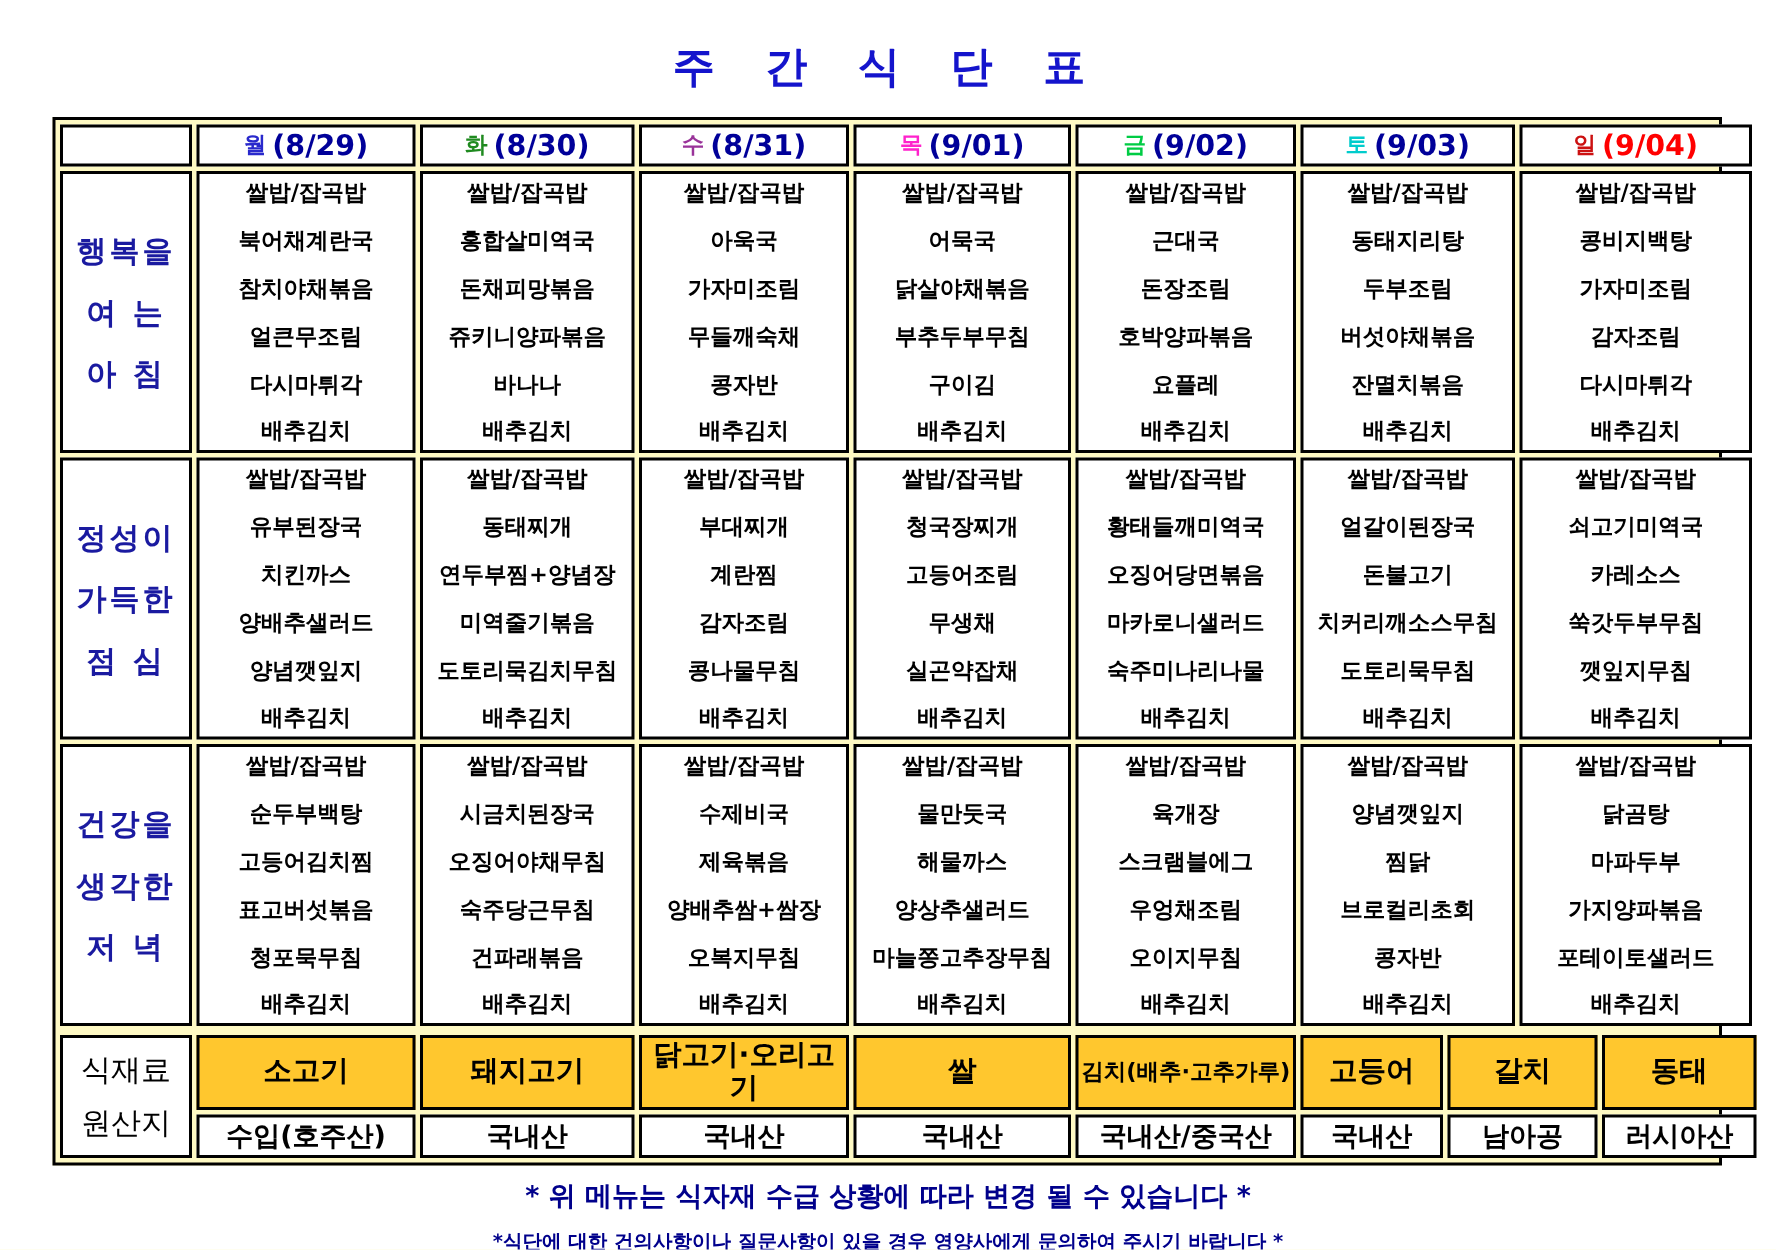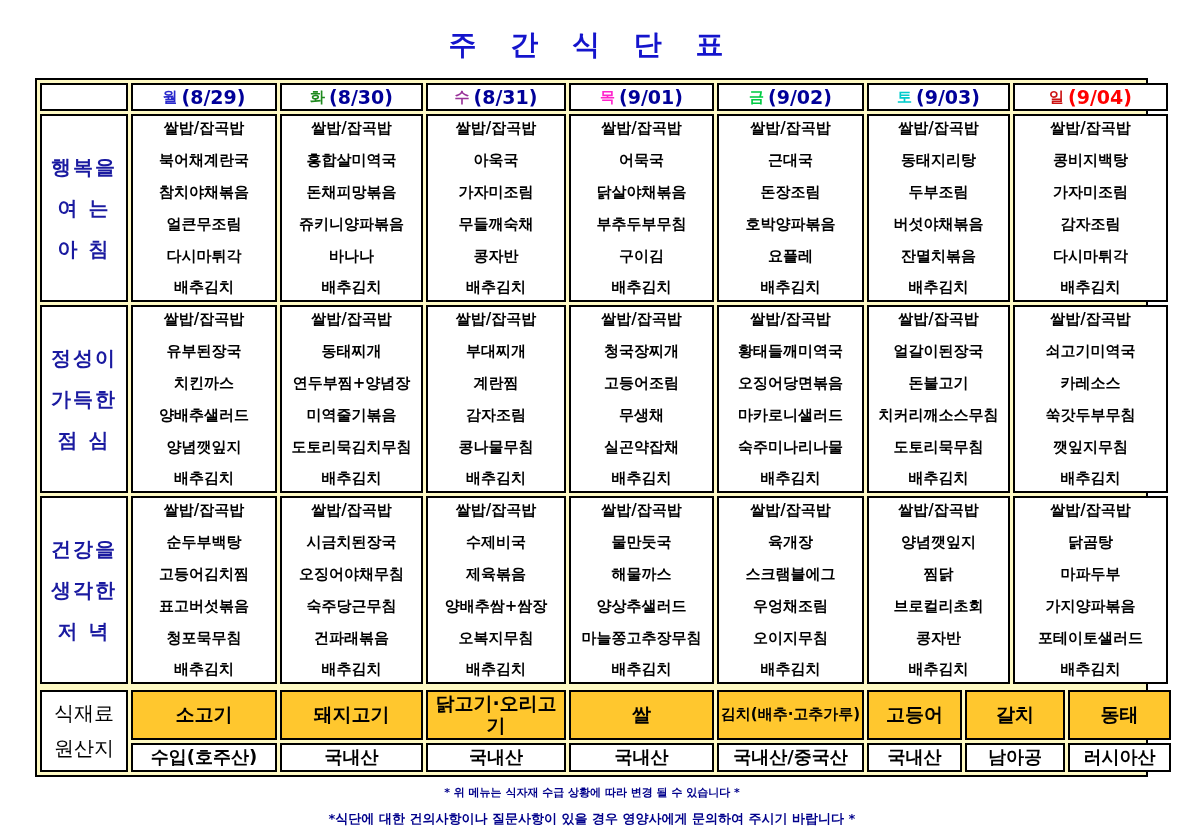--- a/index.html
+++ b/index.html
@@ -17,21 +17,21 @@
   .meal-label div{margin:14px 0;letter-spacing:2px;}
   .menu-cell{height:184px;}
   .menu-inner{display:flex;flex-direction:column;justify-content:space-between;height:176px;padding:4px 1px;border-radius:22px;}
   .menu-item{text-align:center;font-size:15px;font-weight:bold;color:#000;line-height:1.1;white-space:nowrap;overflow:hidden;}
   .origin-label{text-align:center;font-size:20px;color:#000;}
   .origin-label div{margin:8px 0;}
   .ing-cell{height:48px;text-align:center;font-weight:bold;font-size:19px;color:#000;line-height:1.15;}
   .ing-cell.sm{font-size:15px;}
   .org-cell{height:28px;text-align:center;font-weight:bold;font-size:18px;color:#000;white-space:nowrap;}
   .footer{width:100%;text-align:center;color:#00008b;font-weight:bold;}
-  .footer .f1{font-size:11px;margin-top:8px;}
+  .footer .f1{font-size:18px;margin-top:8px;}
   .footer .f2{font-size:13px;margin-top:10px;}
 </style>
 </head>
 <body>
 
 <div class="page-title">주 간 식 단 표</div>
 
 <div class="table-wrap">
   <table>
     <colgroup>

